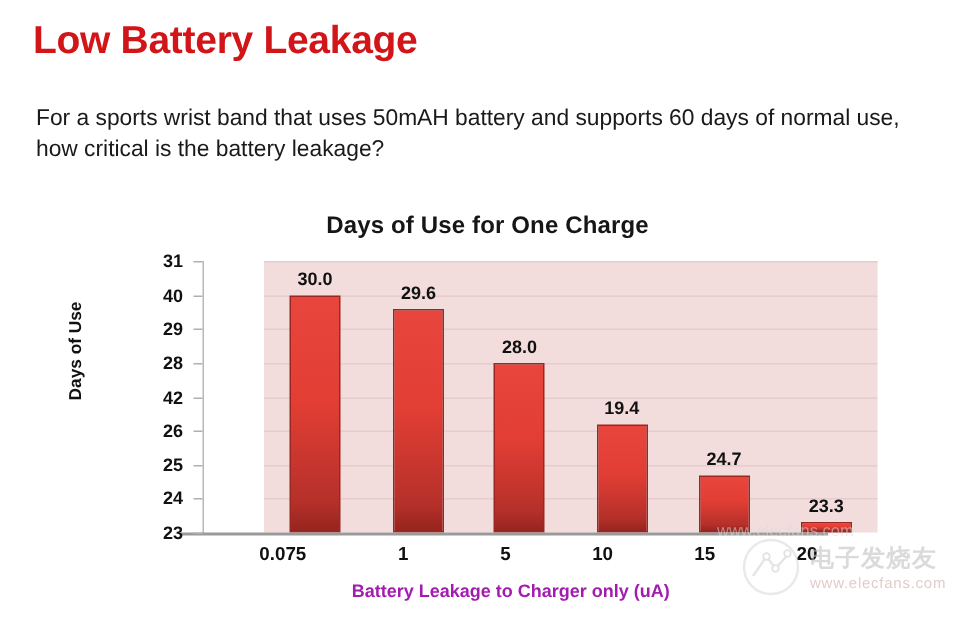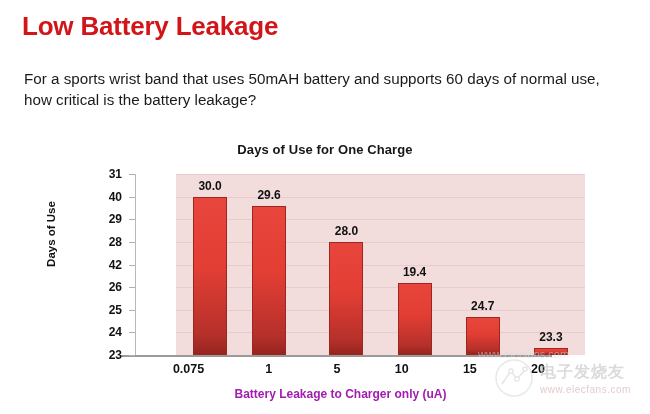--- a/index.html
+++ b/index.html
@@ -46,21 +46,21 @@
     width: 650px;
     height: 280px;
   }
 
   #chart-title {
     position: absolute;
     left: 0;
     top: 8px;
     width: 650px;
     text-align: center;
-    font-size: 13px;
+    font-size: 16px;
     font-weight: bold;
     color: #161616;
     letter-spacing: 0.1px;
   }
 
   
   #plot-area {
     position: absolute;
     left: 136px;
     top: 40px;
@@ -253,21 +253,21 @@
         <div class="gridline" style="top: 67.875px;"></div>
         <div class="gridline" style="top: 45.25px;"></div>
         <div class="gridline" style="top: 22.625px;"></div>
         <div class="gridline" style="top: 0px;"></div>
       </div>
     <div id="bars">
         <div class="bar-slot" style="left: 0px; width: 68.1667px;">
           <div class="bar" title="0.075: 30.0" style="height: 158.375px;"></div>
           <div class="bar-label" style="bottom: 162.375px;">30.0</div>
         </div>
-        <div class="bar-slot" style="left: 59px; width: 68.1667px;">
+        <div class="bar-slot" style="left: 69px; width: 68.1667px;">
           <div class="bar" title="1: 29.6" style="height: 149.325px;"></div>
           <div class="bar-label" style="bottom: 153.325px;">29.6</div>
         </div>
         <div class="bar-slot" style="left: 136.333px; width: 68.1667px;">
           <div class="bar" title="5: 28.0" style="height: 113.125px;"></div>
           <div class="bar-label" style="bottom: 117.125px;">28.0</div>
         </div>
         <div class="bar-slot" style="left: 204.5px; width: 68.1667px;">
           <div class="bar" title="10: 26.2" style="height: 72.4px;"></div>
           <div class="bar-label" style="bottom: 76.4px;">19.4</div>

